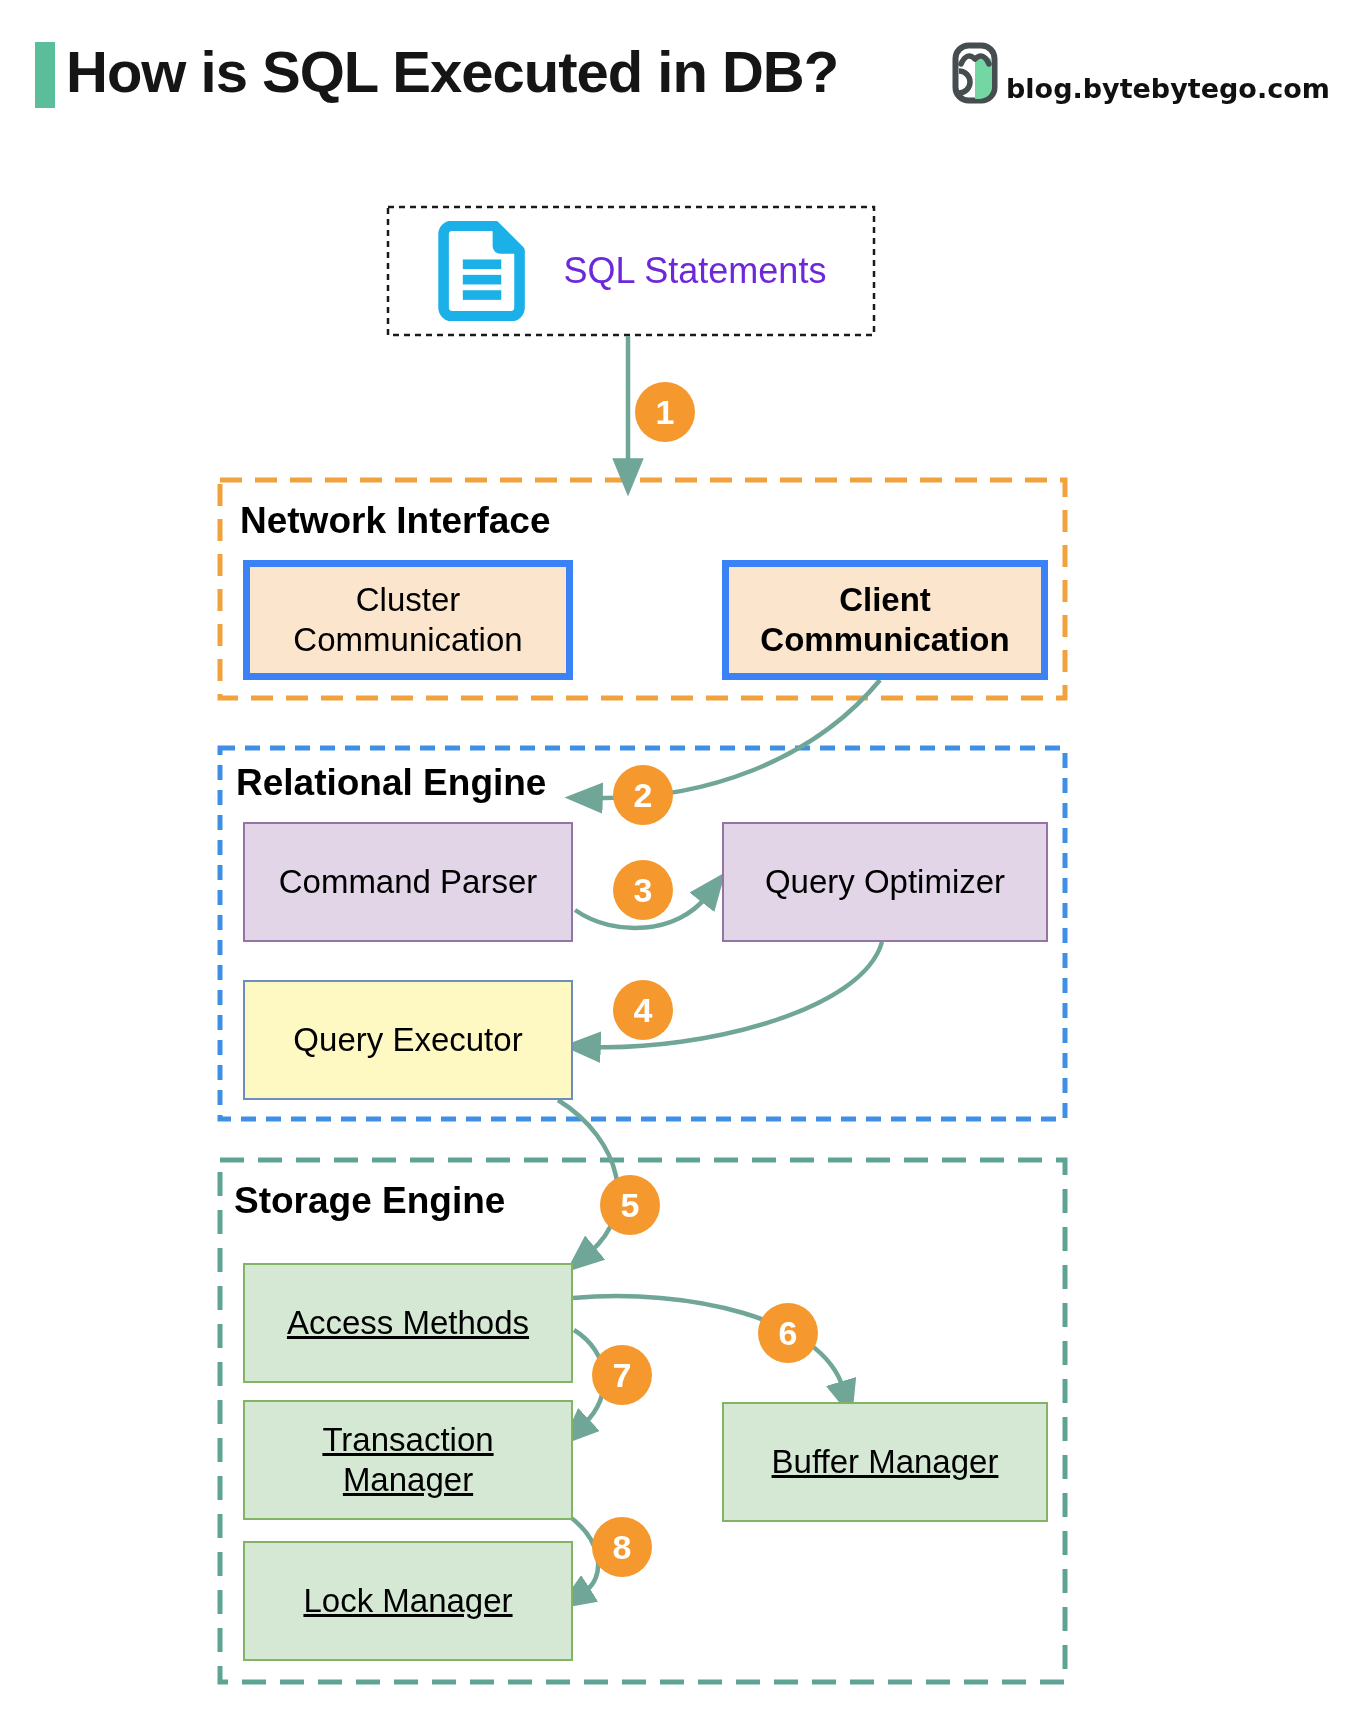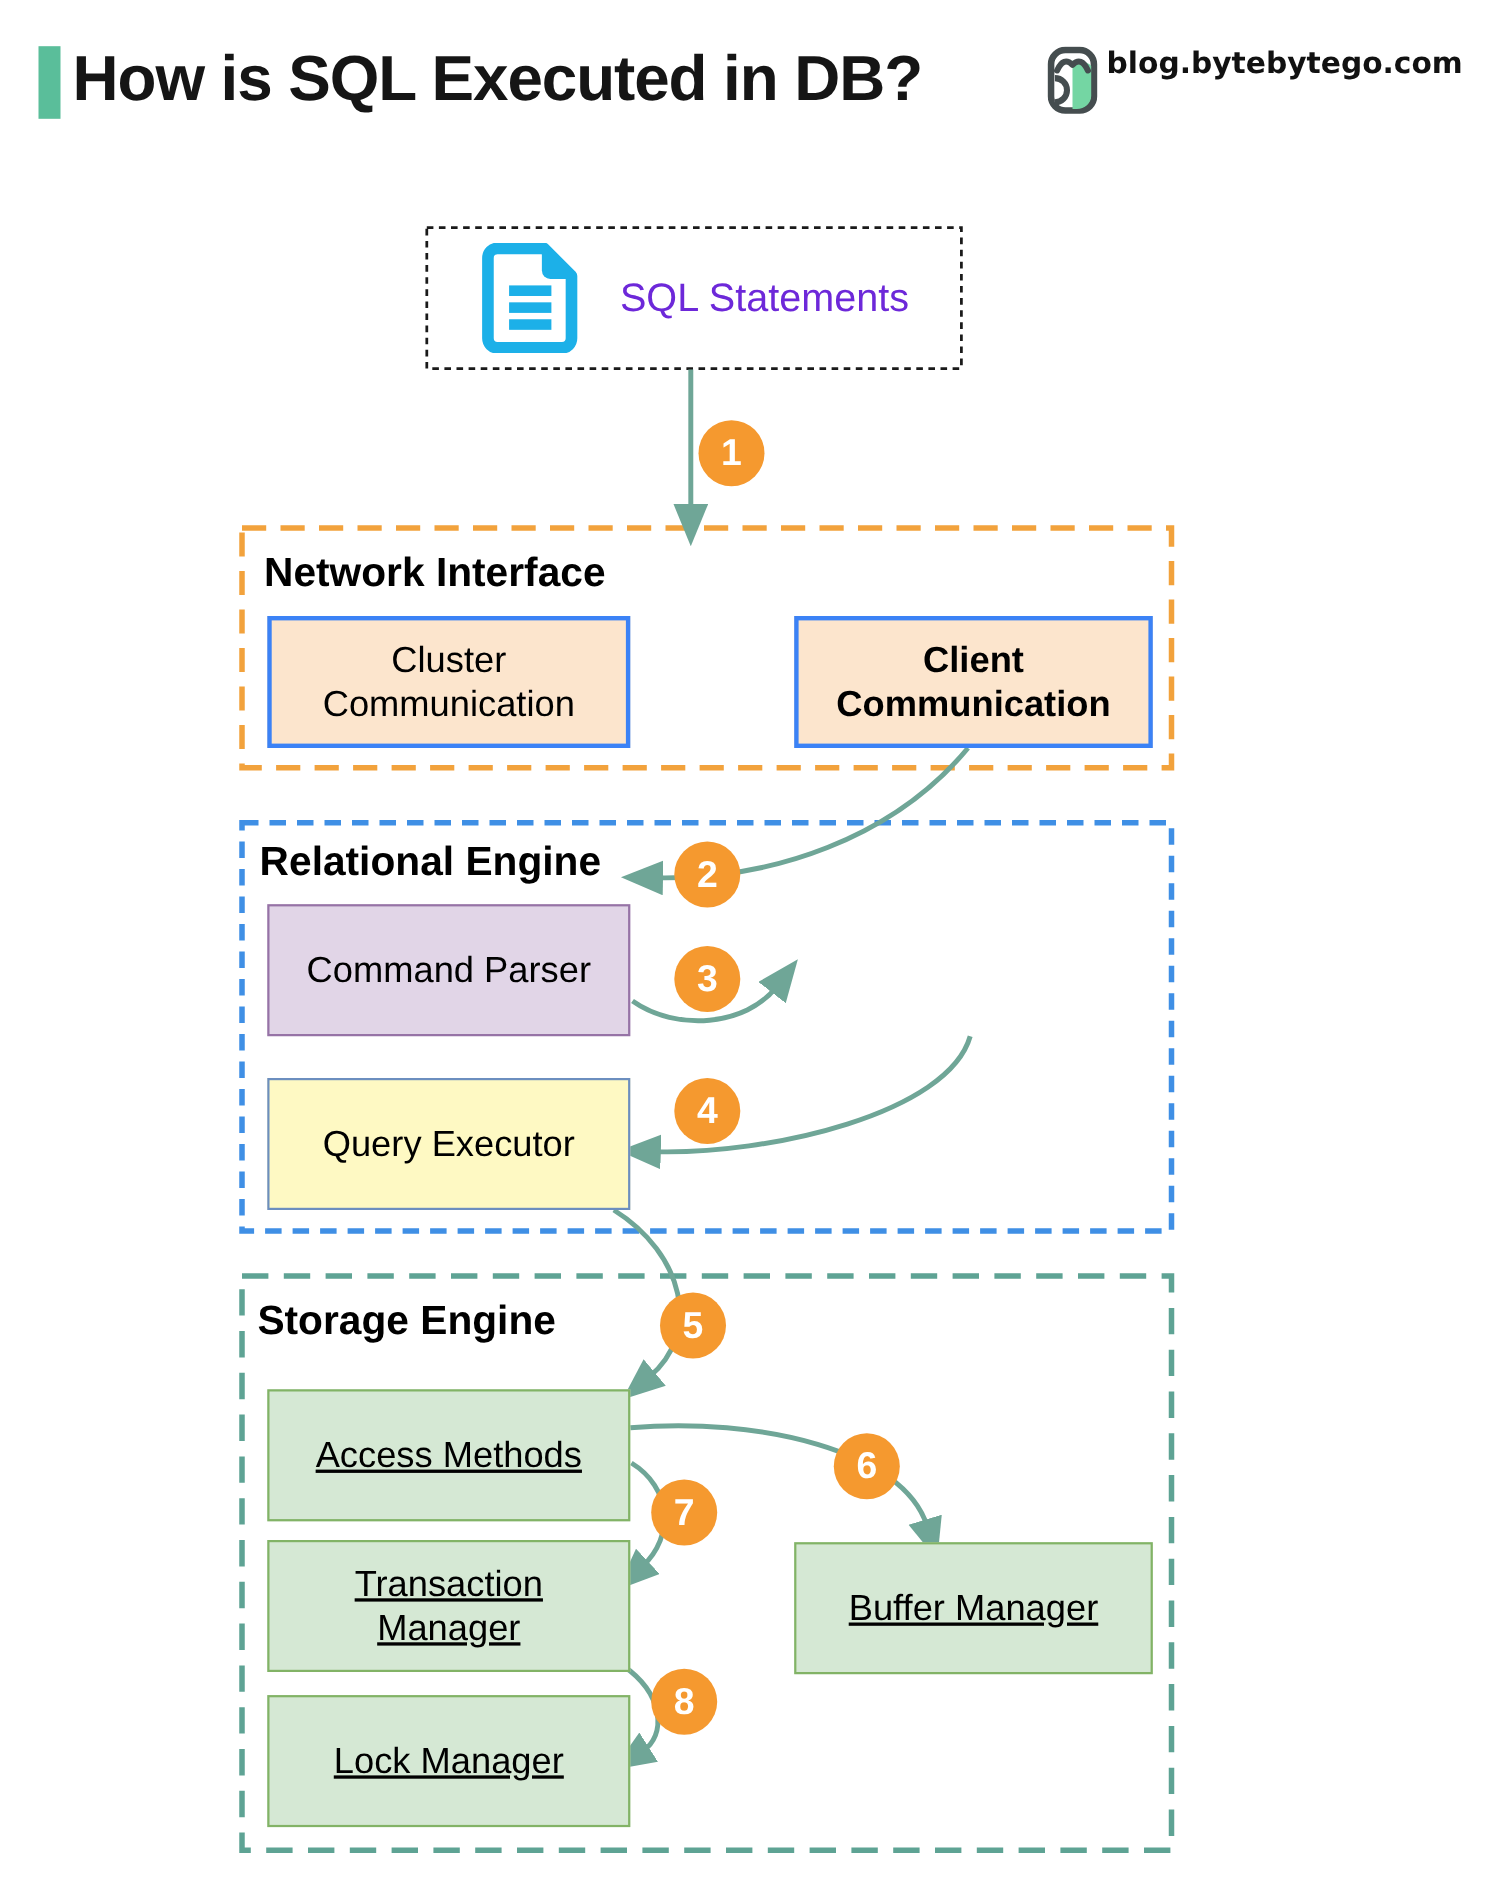--- a/index.html
+++ b/index.html
@@ -4,35 +4,35 @@
 <style>
   html,body{margin:0;padding:0;background:#ffffff;}
   .canvas{position:relative;width:1358px;height:1722px;background:#ffffff;overflow:hidden;
           font-family:"Liberation Sans",sans-serif;color:#000;}
   .layer{position:absolute;left:0;top:0;width:1358px;height:1722px;pointer-events:none;}
 
   
   .accent-bar{position:absolute;left:35px;top:42px;width:20px;height:66px;background:#5ABE9A;}
   .title{position:absolute;left:66px;top:38px;width:860px;font-size:58px;font-weight:bold;
          letter-spacing:-1px;color:#151515;white-space:nowrap;}
-  .brand{position:absolute;left:952px;top:42px;display:flex;align-items:flex-start;gap:8px;}
+  .brand{position:absolute;left:952px;top:42px;display:flex;align-items:flex-end;gap:8px;}
   .brand-text{font-family:"DejaVu Sans",sans-serif;font-weight:bold;font-size:27px;color:#111;white-space:nowrap;}
 
   
   .sqlbox{position:absolute;left:388px;top:207px;width:486px;height:128px;
           display:flex;align-items:center;justify-content:center;gap:34px;}
   .sql-label{font-size:36px;color:#6d28d9;}
 
   
   .section-label{position:absolute;font-size:37px;font-weight:bold;color:#000;white-space:nowrap;}
 
   
   .node{position:absolute;display:flex;align-items:center;justify-content:center;text-align:center;
         font-size:33px;line-height:1.22;padding:0 12px;box-sizing:border-box;}
-  .node.orange{background:#FCE5CD;border:4px solid #3b82f6;}
+  .node.orange{background:#FCE5CD;border:7px solid #3b82f6;}
   .node.purple{background:#E1D5E7;border:2px solid #9673A6;}
   .node.blue  {background:#fef9c3;border:2px solid #6C8EBF;}
   .node.green {background:#D5E8D4;border:2px solid #82B366;text-decoration:underline;}
   .colL{left:243px;width:330px;height:120px;}
   .colR{left:722px;width:326px;height:120px;}
 
   
   .badge{position:absolute;width:60px;height:60px;border-radius:50%;background:#F5992F;
          color:#fff;font-size:34px;font-weight:bold;display:flex;align-items:center;justify-content:center;}
 </style>
@@ -90,20 +90,21 @@
   </div>
 
   <div class="section-label" style="left:240px;top:500px;">Network Interface</div>
   <div class="section-label" style="left:236px;top:762px;">Relational Engine</div>
   <div class="section-label" style="left:234px;top:1180px;">Storage Engine</div>
 
   <div class="node orange colL" style="top:560px;">Cluster Communication</div>
   <div class="node orange colR" style="top:560px;font-weight:bold;">Client Communication</div>
 
   <div class="node purple colL" style="top:822px;">Command Parser</div>
+  <div class="node purple colR" style="top:822px;">Query Optimizer</div>
   <div class="node blue colL" style="top:980px;">Query Executor</div>
 
   <div class="node green colL" style="top:1263px;">Access Methods</div>
   <div class="node green colL" style="top:1400px;">Transaction Manager</div>
   <div class="node green colR" style="top:1402px;">Buffer Manager</div>
   <div class="node green colL" style="top:1541px;">Lock Manager</div>
 
   <div class="badge" style="left:635px;top:382px;">1</div>
   <div class="badge" style="left:613px;top:765px;">2</div>
   <div class="badge" style="left:613px;top:860px;">3</div>

